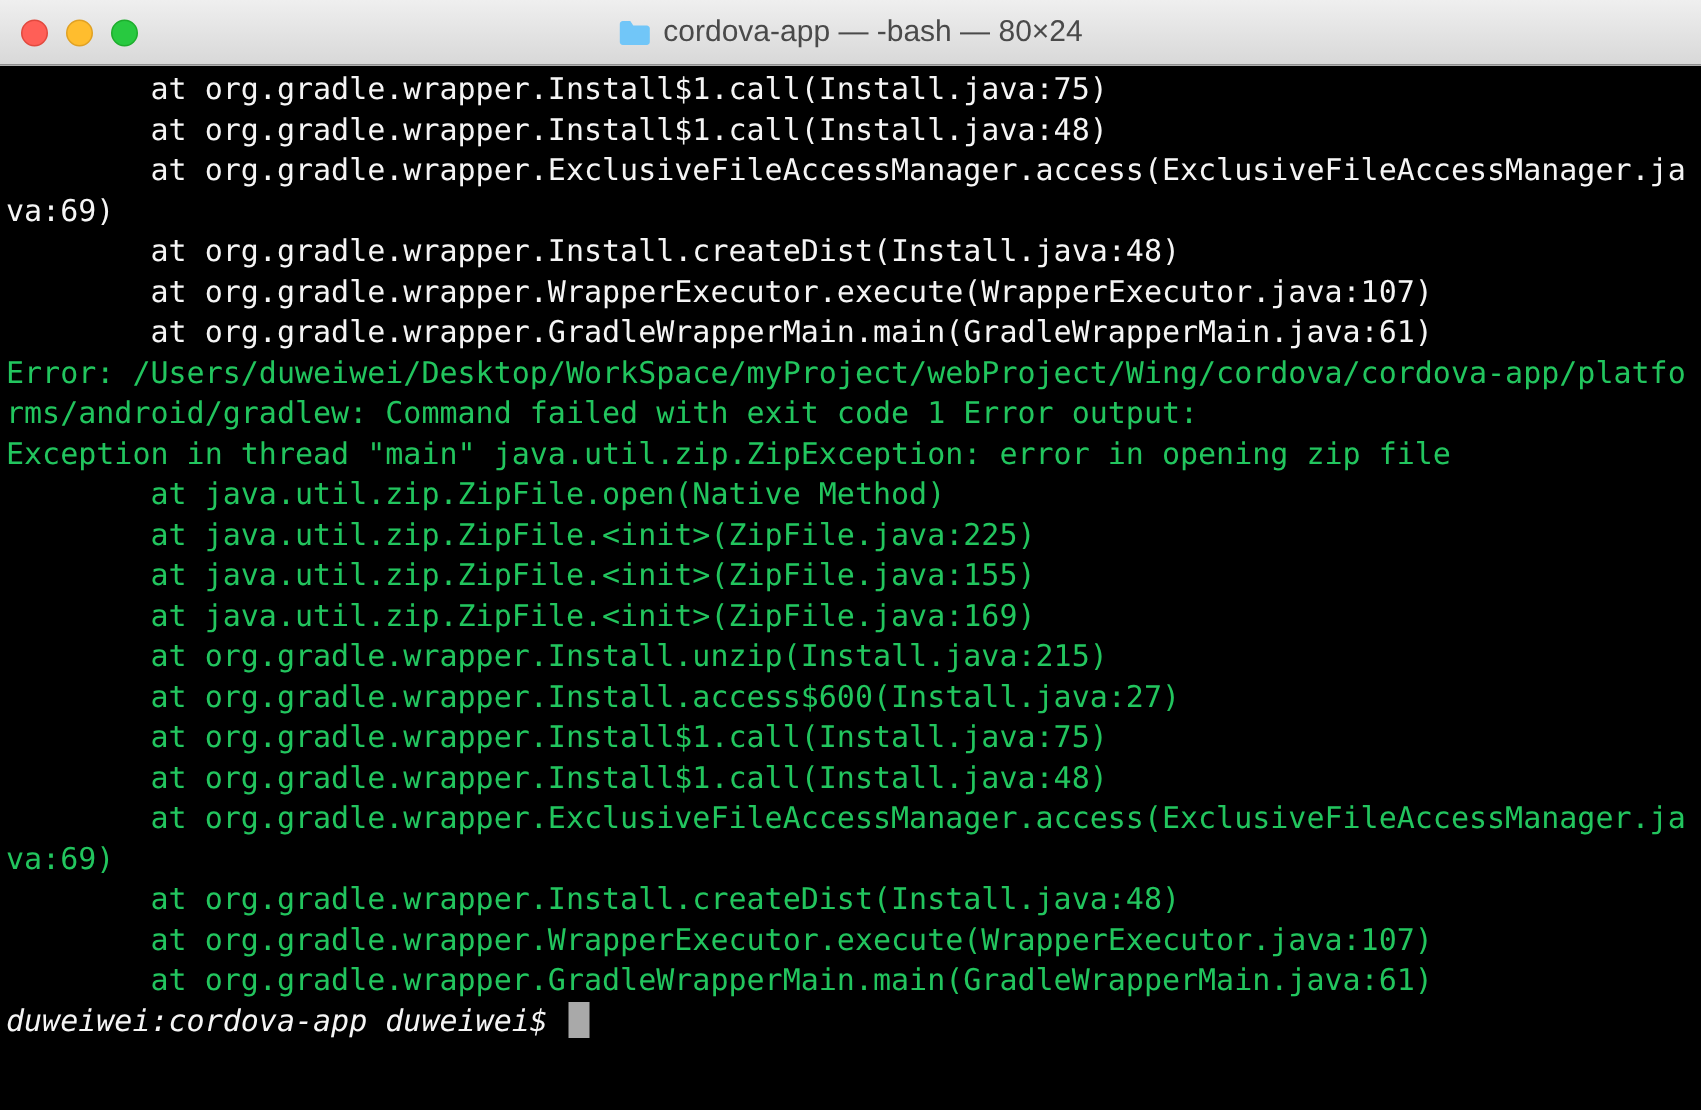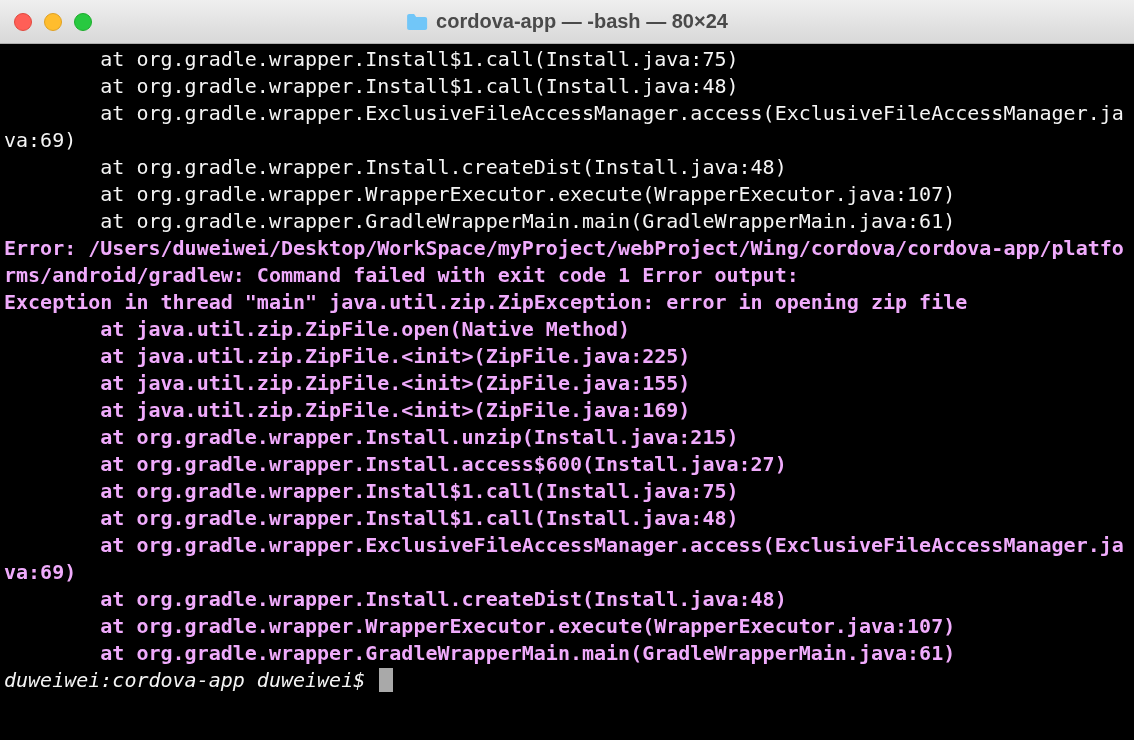--- a/index.html
+++ b/index.html
@@ -46,43 +46,42 @@
     .tl-max   { background: #28c940; border: 1px solid #1dad2c; }
     .title-center {
       position: absolute;
       left: 50%;
       transform: translateX(-50%);
       display: flex;
       align-items: center;
       gap: 8px;
       font-size: 20px;
       color: #4a4a4a;
-      font-weight: bold;
     }
     .folder-icon {
       display: inline-flex;
     }
     .terminal {
       flex: 1;
       background: #000;
       color: #f5f5f5;
       font-family: "Menlo", "Monaco", "Consolas", monospace;
       font-size: 20px;
       line-height: 27px;
       padding: 2px 4px 4px 4px;
       white-space: pre-wrap;
       word-break: break-all;
       overflow: hidden;
     }
     .line {
       display: block;
     }
     .err {
-      color: #f0abfc;
-      font-weight: bold;
+      color: #22c55e;
+      font-weight: normal;
     }
     .prompt-line {
       display: inline;
       font-style: italic;
     }
     .cursor {
       display: inline-block;
       width: 14px;
       height: 24px;
       background: #a9a9a9;

